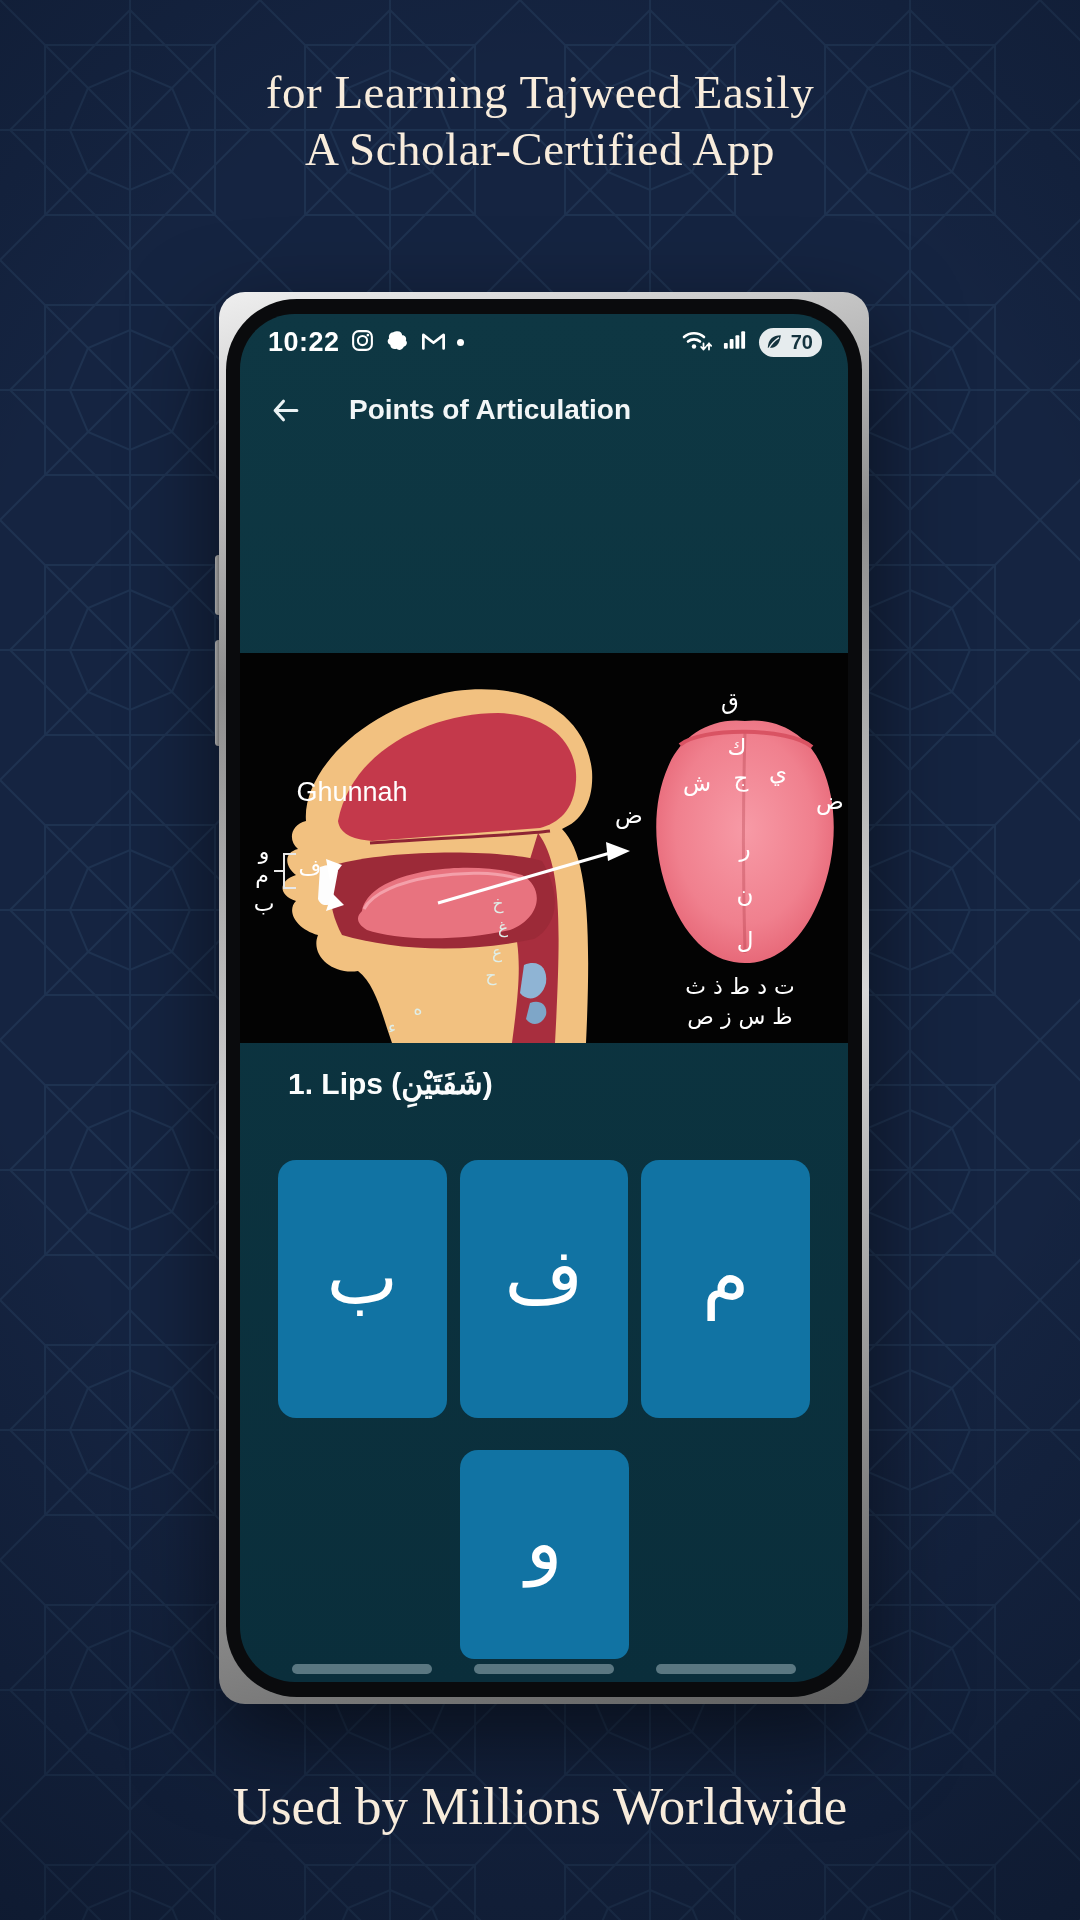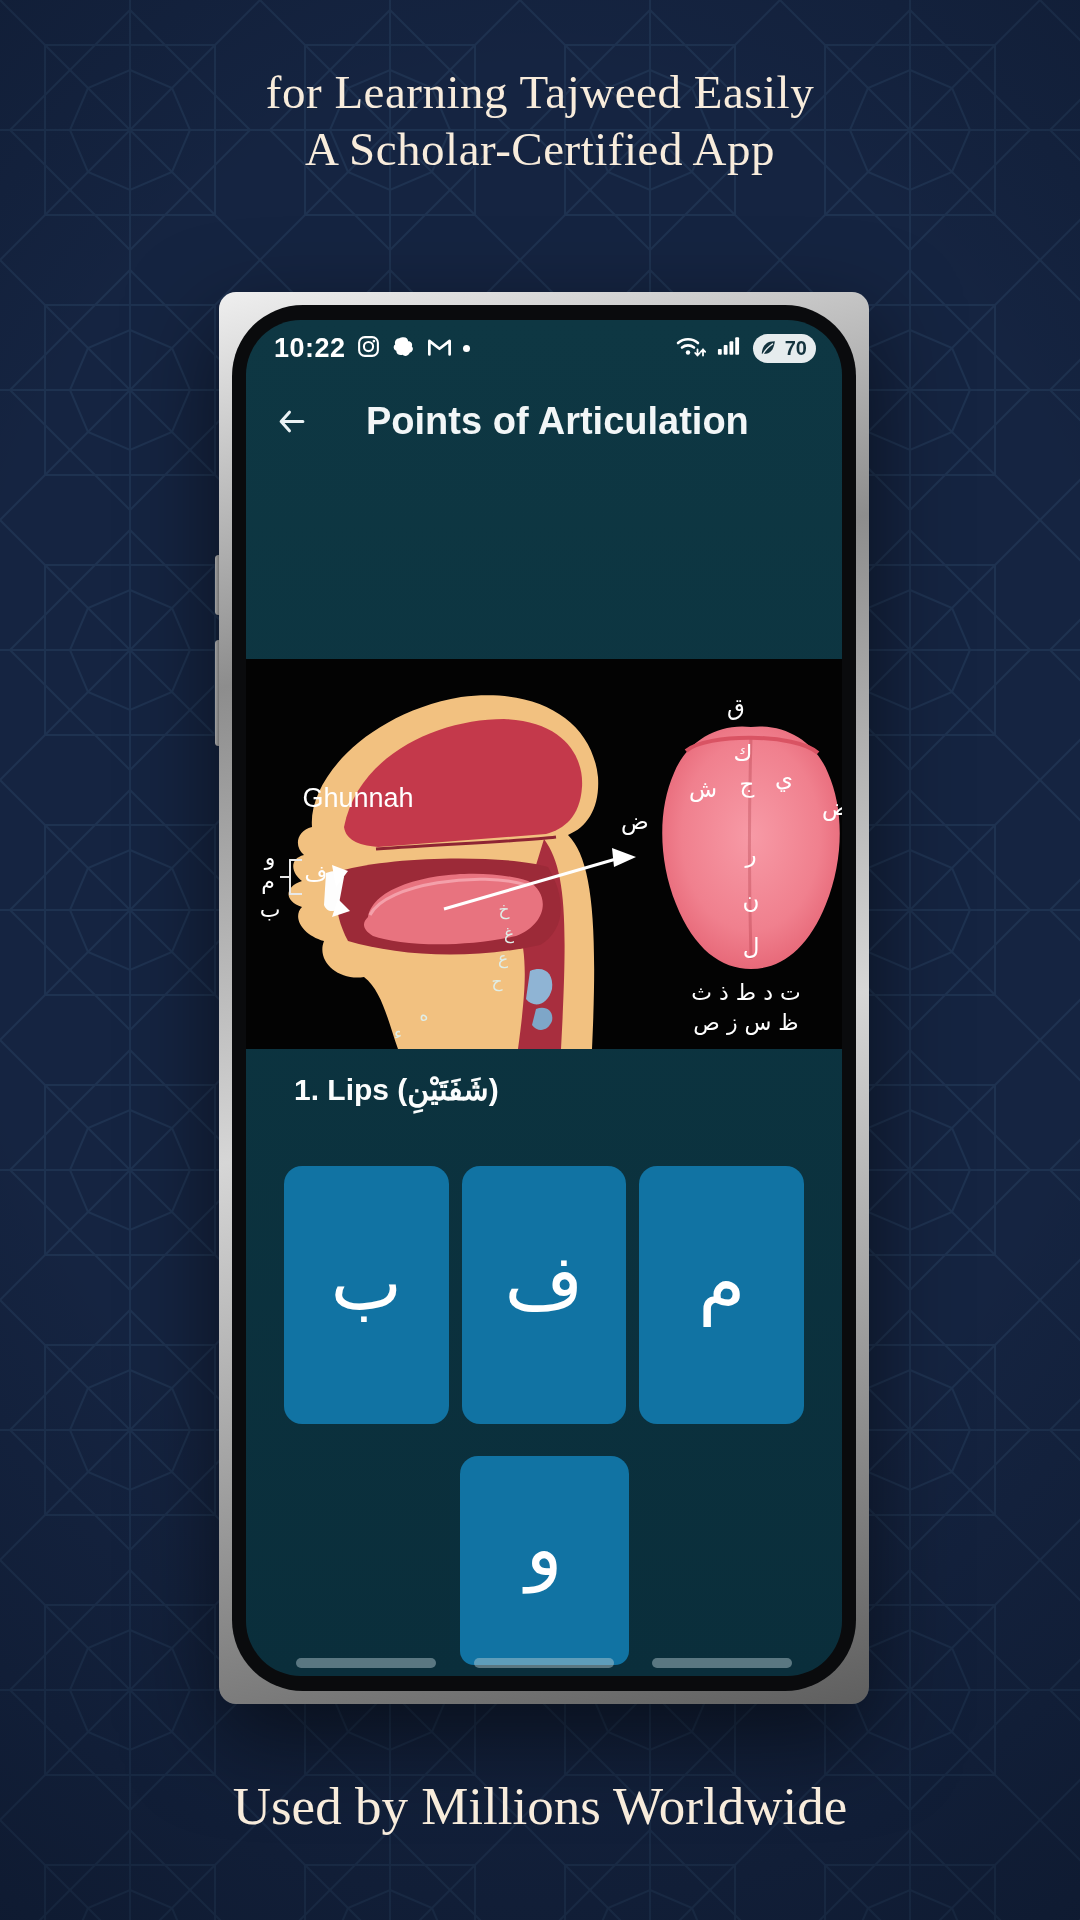--- a/index.html
+++ b/index.html
@@ -14,38 +14,38 @@
     font-family:"Liberation Serif",serif;font-size:47px;line-height:57px;
     color:#f8ecdc;letter-spacing:.5px;}
   .footer{position:absolute;top:1776px;left:0;width:100%;text-align:center;
     font-family:"Liberation Serif",serif;font-size:53px;color:#f8ecdc;}
   
   .phone{position:absolute;left:219px;top:292px;width:650px;height:1412px;}
   .side-btn{position:absolute;left:-4px;width:7px;border-radius:4px;
     background:linear-gradient(90deg,#d9d9d9,#6f6f6f);}
   .sb1{top:263px;height:60px;}
   .sb2{top:348px;height:106px;}
-  .frame{position:absolute;inset:0;border-radius:17px;padding:13px;
+  .frame{position:absolute;inset:0;border-radius:26px;padding:7px;
     background:linear-gradient(165deg,#efefef 0%,#8d8d8d 25%,#d6d6d6 55%,#5f5f5f 100%);
     box-shadow:0 32px 90px rgba(0,0,0,.55);}
   .bezel{width:100%;height:100%;border-radius:71px;background:#0a0b0d;padding:15px 14px;}
   .screen{position:relative;width:100%;height:100%;border-radius:55px;overflow:hidden;
     background:linear-gradient(180deg,#0e3743 0%,#0c3440 45%,#0a2e3b 100%);color:#fff;}
   
   .statusbar{position:absolute;top:12px;left:28px;right:26px;height:32px;
     display:flex;align-items:center;justify-content:space-between;}
   .sb-left,.sb-right{display:flex;align-items:center;gap:10px;}
   .time{font-size:27px;font-weight:700;letter-spacing:.5px;}
   .notif-dot{width:7px;height:7px;border-radius:50%;background:#fff;}
   .battery{display:flex;align-items:center;gap:7px;background:#e6ecee;border-radius:16px;
     padding:3px 9px 3px 5px;margin-left:2px;}
   .battery b{font-size:20px;color:#14333e;font-weight:700;}
   
   .appbar{position:absolute;top:80px;left:30px;right:26px;display:flex;align-items:center;gap:48px;}
-  .appbar-title{font-size:38px;font-weight:700;color:#f2f6f7;margin-left:11px;}
+  .appbar-title{font-size:28px;font-weight:700;color:#f2f6f7;}
   .back{display:flex;align-items:center;}
   
   .intro{position:absolute;top:142px;left:30px;width:554px;margin:0;
     font-size:27px;line-height:34px;color:#e9eff1;}
   
   .diagram{position:absolute;top:339px;left:0;width:608px;height:390px;background:#030303;}
   .diagram svg{display:block;width:100%;height:100%;}
   
   .section-title{position:absolute;top:752px;left:48px;margin:0;
     font-size:30px;font-weight:700;color:#fbfdfd;}

